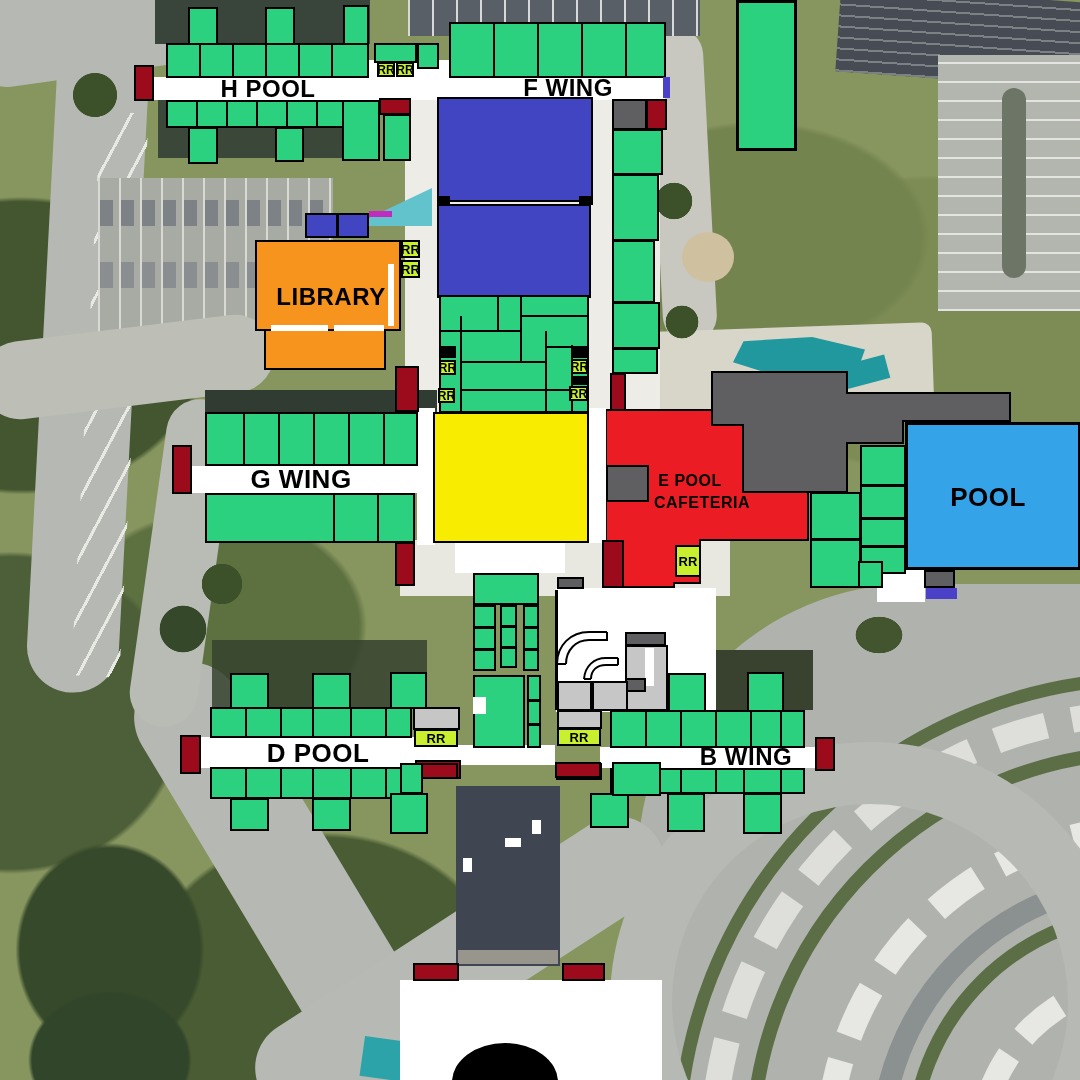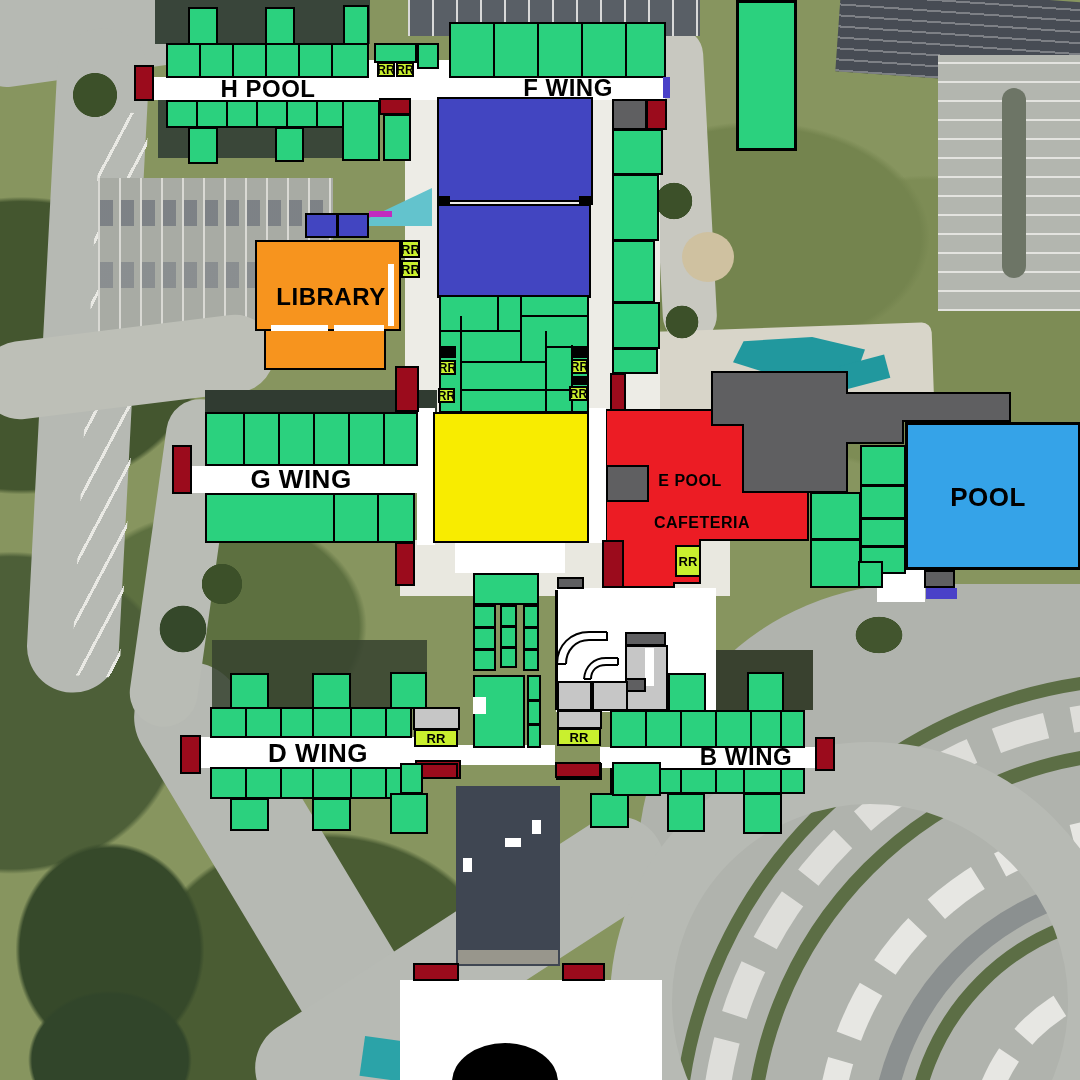--- a/index.html
+++ b/index.html
@@ -328,23 +328,23 @@
       <div class="rr" style="left: 414px; top: 729px; width: 44px; height: 18px; background: rgb(201, 240, 46); font-size: 13px;">RR</div>
       <div class="rr" style="left: 557px; top: 728px; width: 44px; height: 18px; background: rgb(201, 240, 46); font-size: 13px;">RR</div>
     </div>
 
   <div id="label-layer" style="left:0;top:0;width:1080px;height:1080px;">
       <span class="lbl" style="left: 268px; top: 89px; font-size: 24px;">H POOL</span>
       <span class="lbl" style="left: 568px; top: 88px; font-size: 24px;">F WING</span>
       <span class="lbl" style="left: 331px; top: 297px; font-size: 24px;">LIBRARY</span>
       <span class="lbl" style="left: 301px; top: 479px; font-size: 26px;">G WING</span>
       <span class="lbl" style="left: 690px; top: 481px; font-size: 16px;">E POOL</span>
-      <span class="lbl" style="left: 702px; top: 503px; font-size: 16px; margin-top: 20px;">CAFETERIA</span>
+      <span class="lbl" style="left: 702px; top: 503px; font-size: 16px;">CAFETERIA</span>
       <span class="lbl" style="left: 988px; top: 497px; font-size: 26px;">POOL</span>
-      <span class="lbl" style="left: 318px; top: 753px; font-size: 26px;">D WING</span>
+      <span class="lbl" style="left: 318px; top: 753px; font-size: 26px;">D POOL</span>
       <span class="lbl" style="left: 746px; top: 757px; font-size: 24px;">B WING</span>
     </div>
 
   <svg id="squiggle-layer" class="lay" width="1080" height="1080">
       <path d="M557,664 C557,645 571,632 589,632 L607,632" fill="none" stroke="#000" stroke-width="2"></path>
       <path d="M566,664 C566,650 576,640 589,640 L607,640" fill="none" stroke="#000" stroke-width="2"></path>
       <path d="M607,632 L607,641" fill="none" stroke="#000" stroke-width="2"></path>
       <path d="M557,664 L566,664" fill="none" stroke="#000" stroke-width="2"></path>
       <path d="M584,679 C585,666 594,658 606,658 L618,658" fill="none" stroke="#000" stroke-width="2"></path>
       <path d="M591,679 C591,670 597,665 606,665 L618,665" fill="none" stroke="#000" stroke-width="2"></path>

